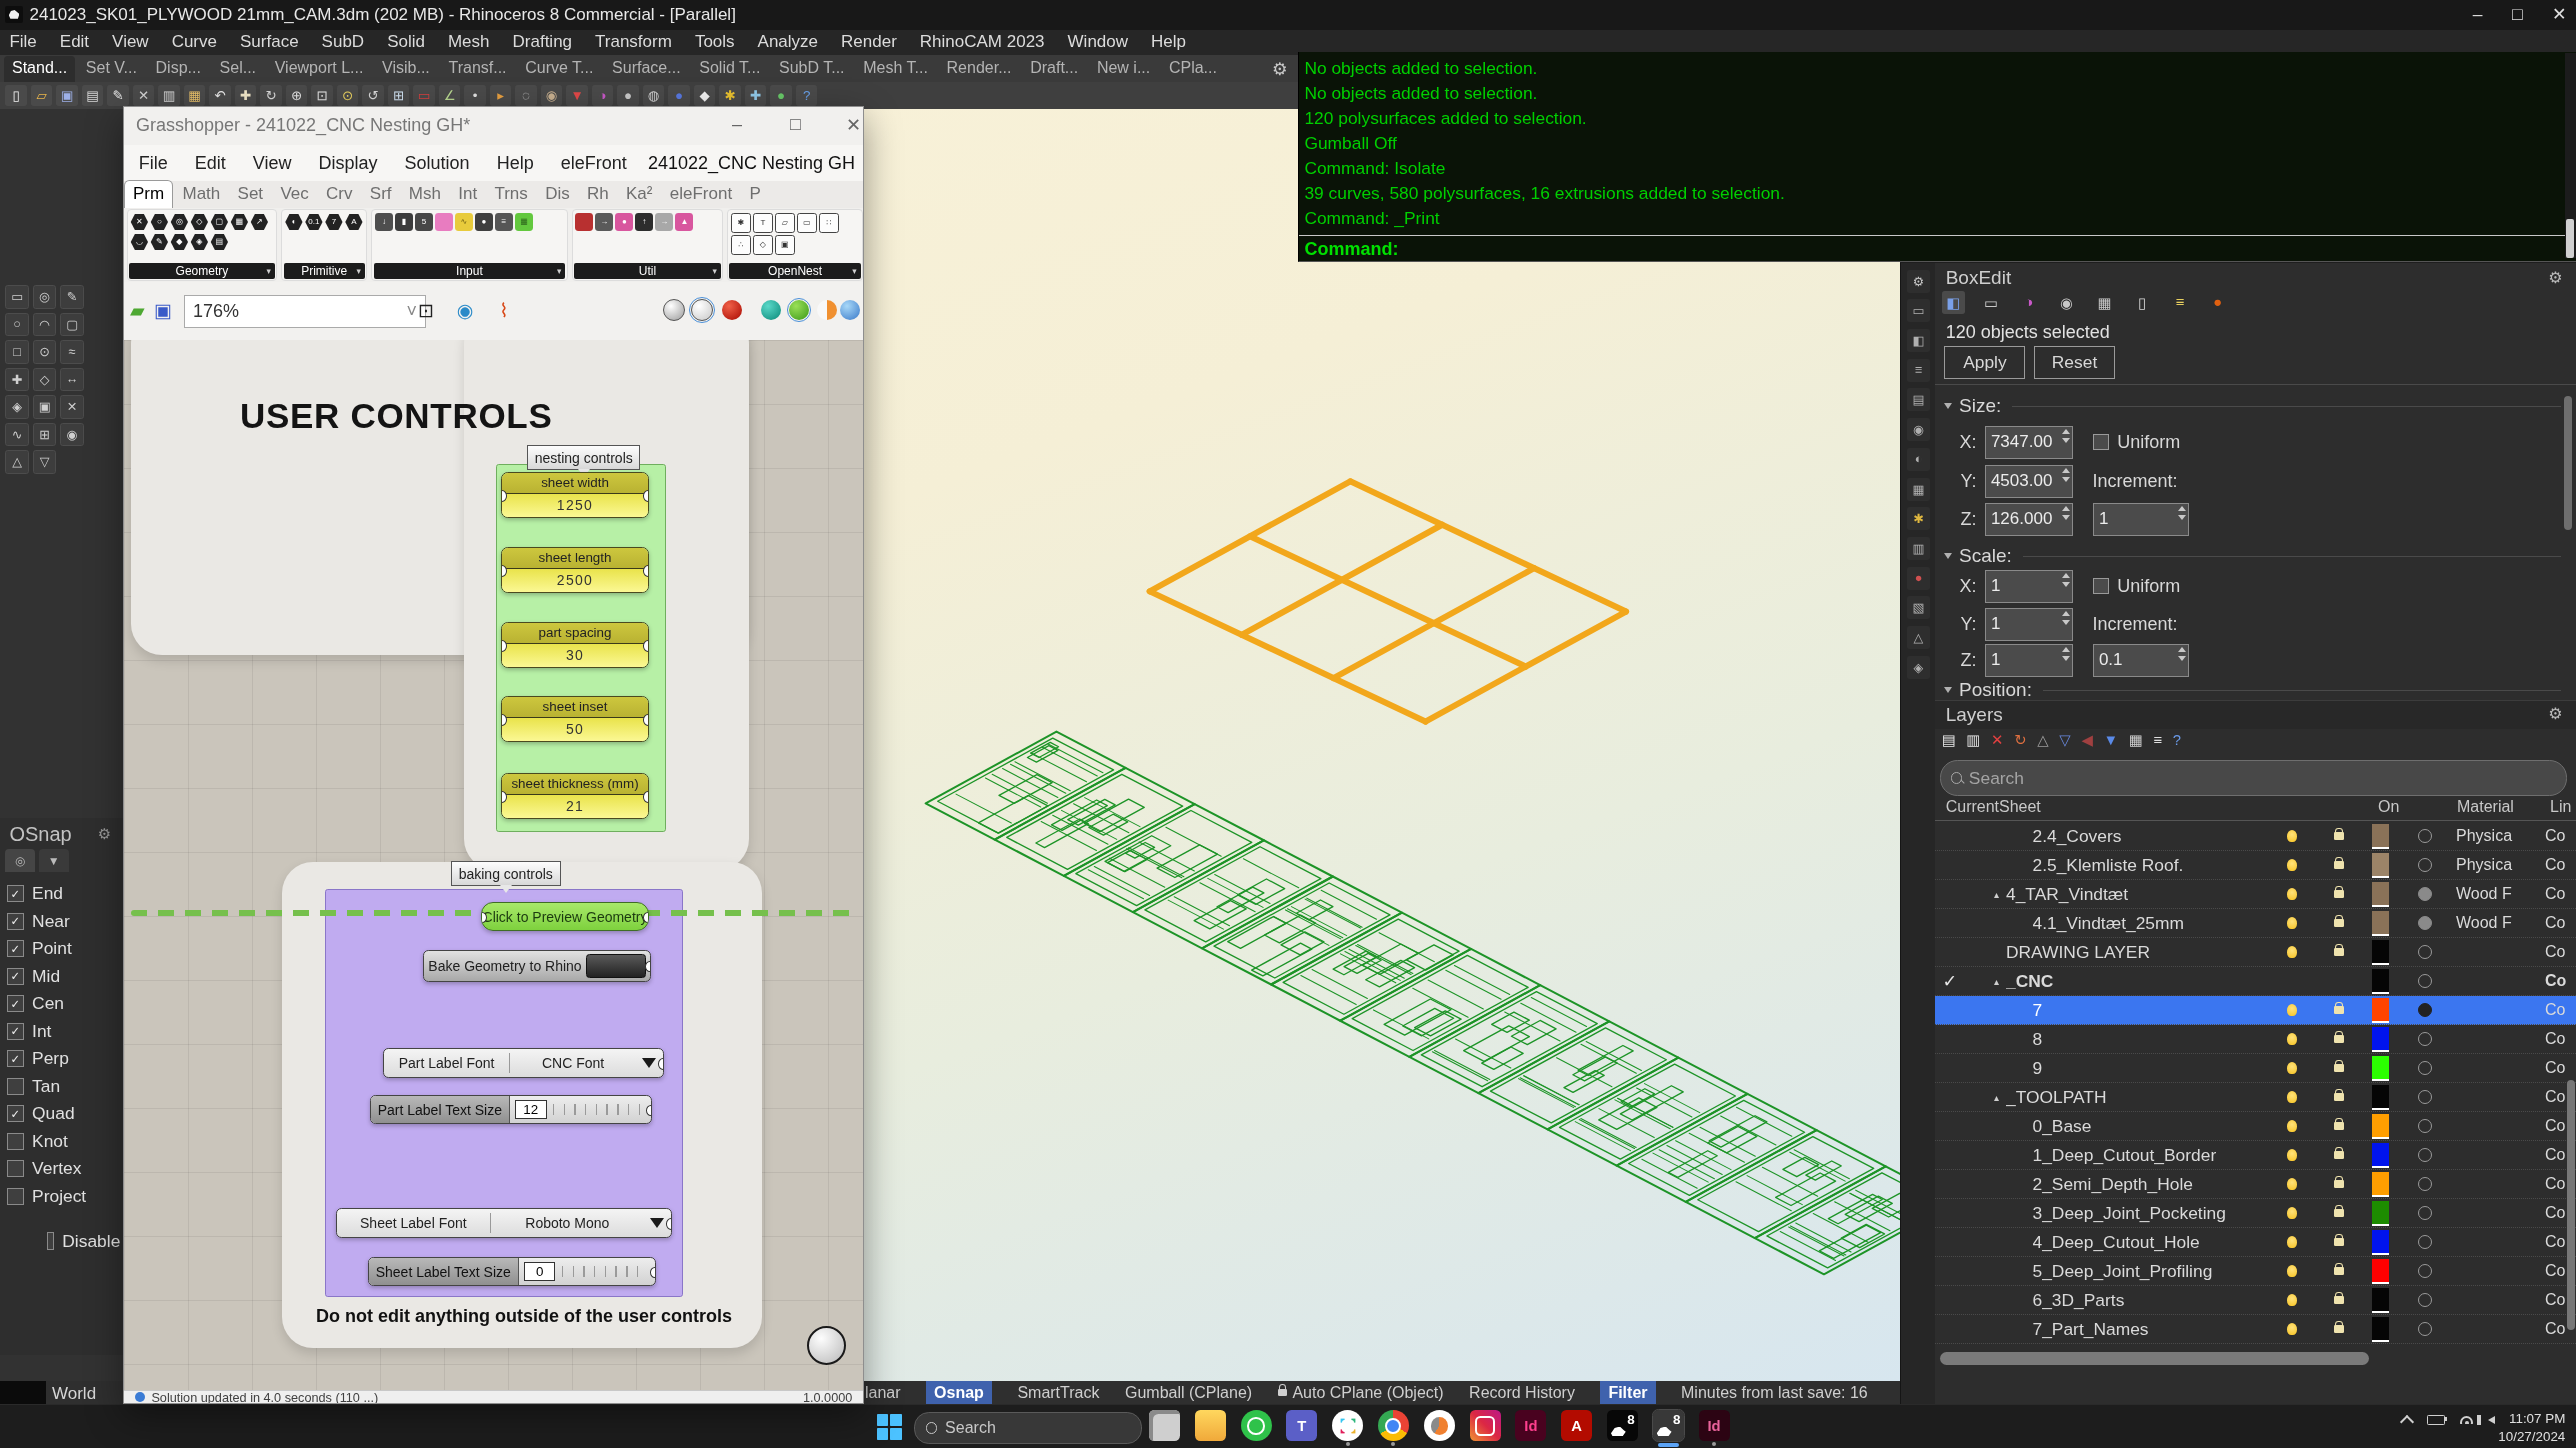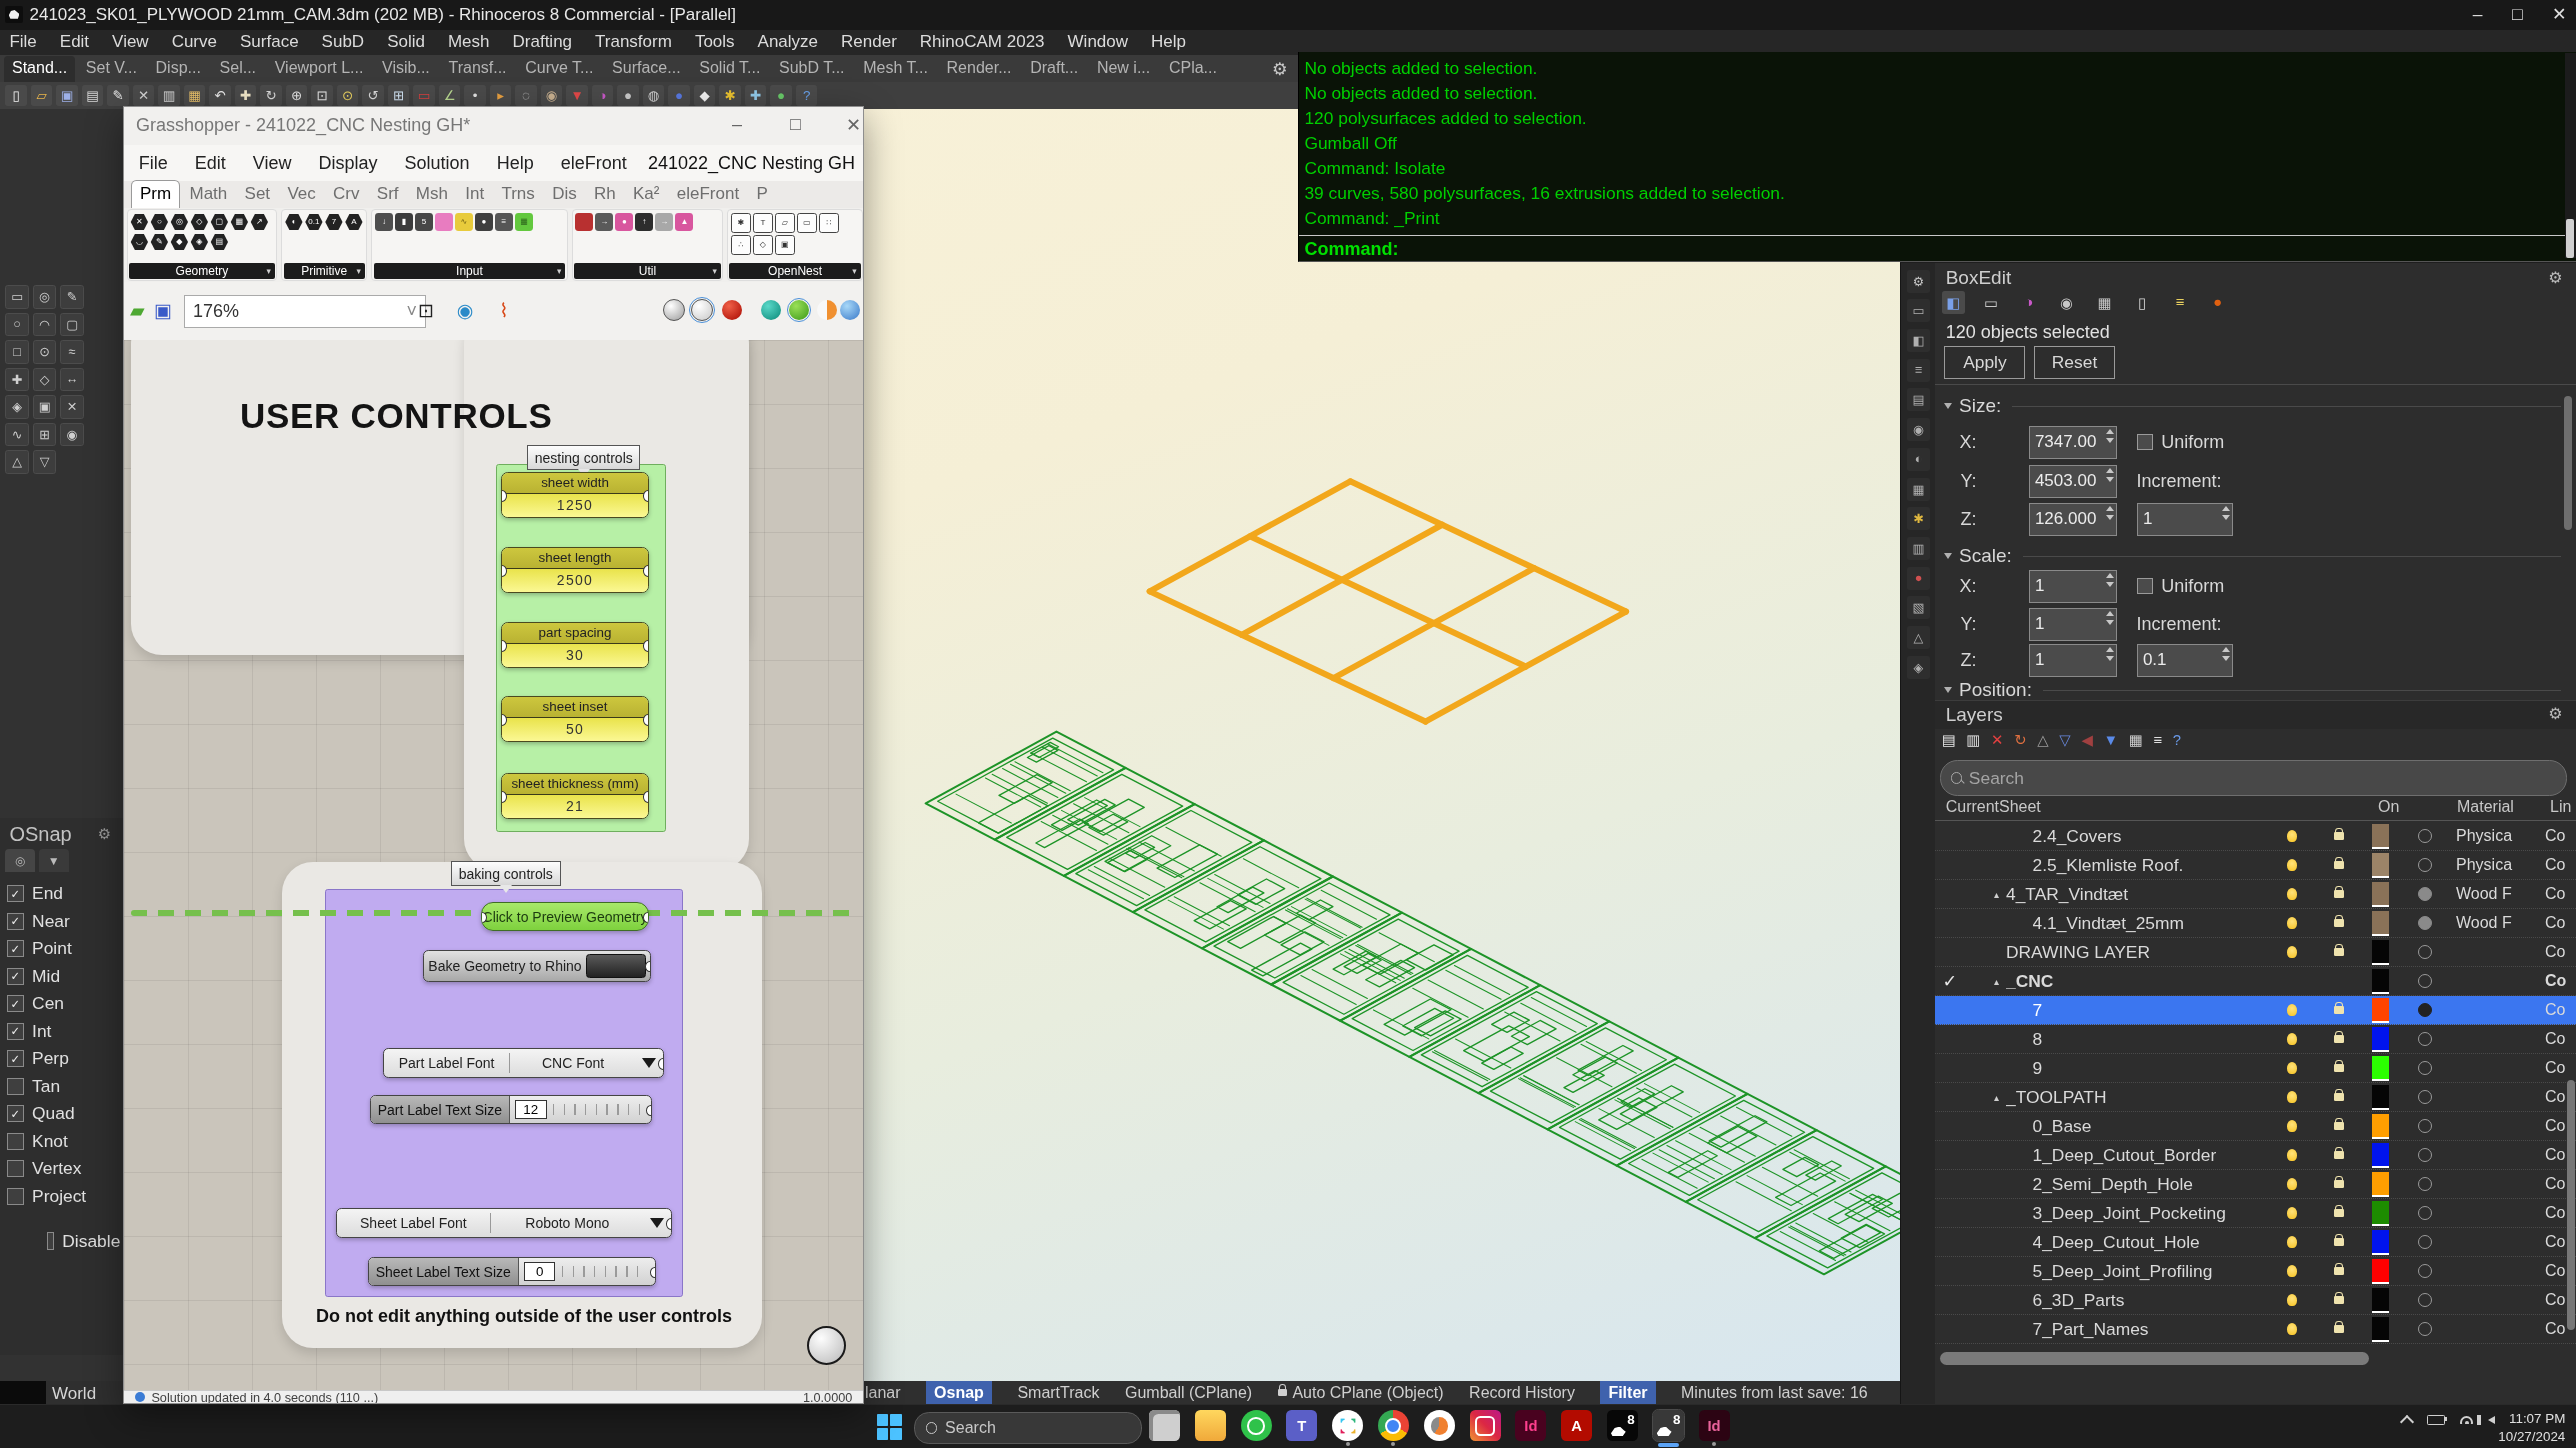--- a/index.html
+++ b/index.html
@@ -71,21 +71,21 @@
   .betab.active{background:#4a4a4a;}
   #be-info{position:absolute;left:10.7px;top:59px;font-size:18px;color:#e2e2e2;}
   .bebtn{position:absolute;top:83px;height:31px;width:79px;border:0.7px solid #9a9a9a;color:#d8d8d8;font-size:17.4px;
     display:flex;align-items:center;justify-content:center;background:transparent;}
   #be-div{position:absolute;left:0;right:0;top:121px;border-top:0.7px solid #4a4a4a;}
   .sechead{position:absolute;left:9.4px;font-size:19px;color:#d8d8d8;display:flex;align-items:center;gap:6.7px;width:617px;}
   .sechead .chev{width:0;height:0;border-left:4.7px solid transparent;border-right:4.7px solid transparent;border-top:6px solid #b0b0b0;}
   .sechead .line{flex:1;border-top:0.7px solid #4a4a4a;margin-left:4px;}
   .berow{position:absolute;left:20px;display:flex;align-items:center;gap:8px;height:34px;}
   .axlabel{width:21.5px;text-align:right;font-size:18px;}
-  .spin{width:86px;height:31px;background:#4b4b4b;border:0.7px solid #8a8a8a;display:flex;align-items:center;position:relative;margin-left:44px;}
+  .spin{width:86px;height:31px;background:#4b4b4b;border:0.7px solid #8a8a8a;display:flex;align-items:center;position:relative;}
   .spin .val{font-size:17px;color:#ececec;padding-left:5.4px;overflow:hidden;white-space:nowrap;width:64px;}
   .spin .arr{position:absolute;right:1.3px;top:2px;display:flex;flex-direction:column;gap:4px;}
   .spin .arr i{width:0;height:0;border-left:4px solid transparent;border-right:4px solid transparent;}
   .spin .arr i.up{border-bottom:5.4px solid #c8c8c8;}
   .spin .arr i.dn{border-top:5.4px solid #c8c8c8;}
   .becheck{width:14.8px;height:14.8px;background:#4b4b4b;border:0.7px solid #9a9a9a;margin-left:12px;}
   .belab{font-size:18px;color:#d8d8d8;}
   #be-scroll{position:absolute;right:4px;top:133px;width:8px;height:134px;background:#6e6e6e;border-radius:4px;}
   
   #layers-bar{position:absolute;left:0;right:0;top:437px;height:28px;background:#282828;border-top:0.7px solid #3c3c3c;}
@@ -125,21 +125,21 @@
   #lh-scroll{position:absolute;left:5.4px;top:1089px;width:429px;height:13.4px;background:#7a7a7a;border-radius:6.7px;}
   
   #gh{left:123px;top:106px;width:739px;height:1296px;background:#f0efed;border:0.7px solid #8e8e8e;
       box-shadow:0 12px 34px rgba(0,0,0,.4);z-index:5;}
   #gh-titlebar{position:absolute;left:0;top:0;right:0;height:38px;background:#f1f0ee;border-bottom:0.7px solid #d8d8d8;}
   #gh-title{position:absolute;left:12px;top:8px;color:#777;font-size:18px;}
   .ghwc{position:absolute;top:6.7px;color:#666;font-size:18px;}
   #gh-menus{position:absolute;left:0;top:38px;right:0;height:36px;background:#f7f6f4;display:flex;align-items:center;gap:27px;padding-left:14.8px;}
   .ghmenu{color:#222;font-size:18px;}
   #gh-doc{position:absolute;right:8px;top:46px;color:#111;font-size:18px;}
-  #gh-tabs{position:absolute;left:0;top:74px;right:0;height:27px;background:#eceae8;display:flex;align-items:flex-end;gap:1.3px;padding-left:7px;border-bottom:0.7px solid #cfcfcf;}
+  #gh-tabs{position:absolute;left:0;top:74px;right:0;height:27px;background:#eceae8;display:flex;align-items:flex-end;gap:1.3px;padding-left:0;border-bottom:0.7px solid #cfcfcf;}
   .ghtab{color:#6e6e6e;font-size:17px;padding:2.7px 8px 4px;white-space:nowrap;}
   .ghtab.active{background:#fff;color:#000;border:0.7px solid #9a9a9a;border-bottom:none;border-radius:5.4px 5.4px 0 0;}
   #gh-ribbon{position:absolute;left:0;top:101px;right:0;height:74px;background:#f0efed;display:flex;gap:4px;padding-left:2.7px;border-bottom:0.7px solid #d0d0d0;}
   .ghgroup{position:relative;height:70px;background:#f6f5f3;border:0.7px solid #dcdcdc;border-radius:4px;margin-top:1.3px;}
   .ghicons{display:flex;flex-wrap:wrap;gap:2px;padding:2.7px 2.7px 0;height:47px;overflow:hidden;align-content:flex-start;}
   .ghicon{width:18px;height:18px;display:flex;align-items:center;justify-content:center;font-size:8px;color:#fff;}
   .ghicon.hex{clip-path:polygon(25% 5%,75% 5%,98% 50%,75% 95%,25% 95%,2% 50%);background:#222;}
   .ghicon.sq{border-radius:3.4px;background:#555;}
   .ghicon.out{border:1.3px solid #444;border-radius:2.7px;background:#fdfdfd;color:#333;}
   .ghlabel{position:absolute;left:1.3px;right:1.3px;bottom:1.3px;height:16px;background:#1c1c1c;border-radius:2px;

